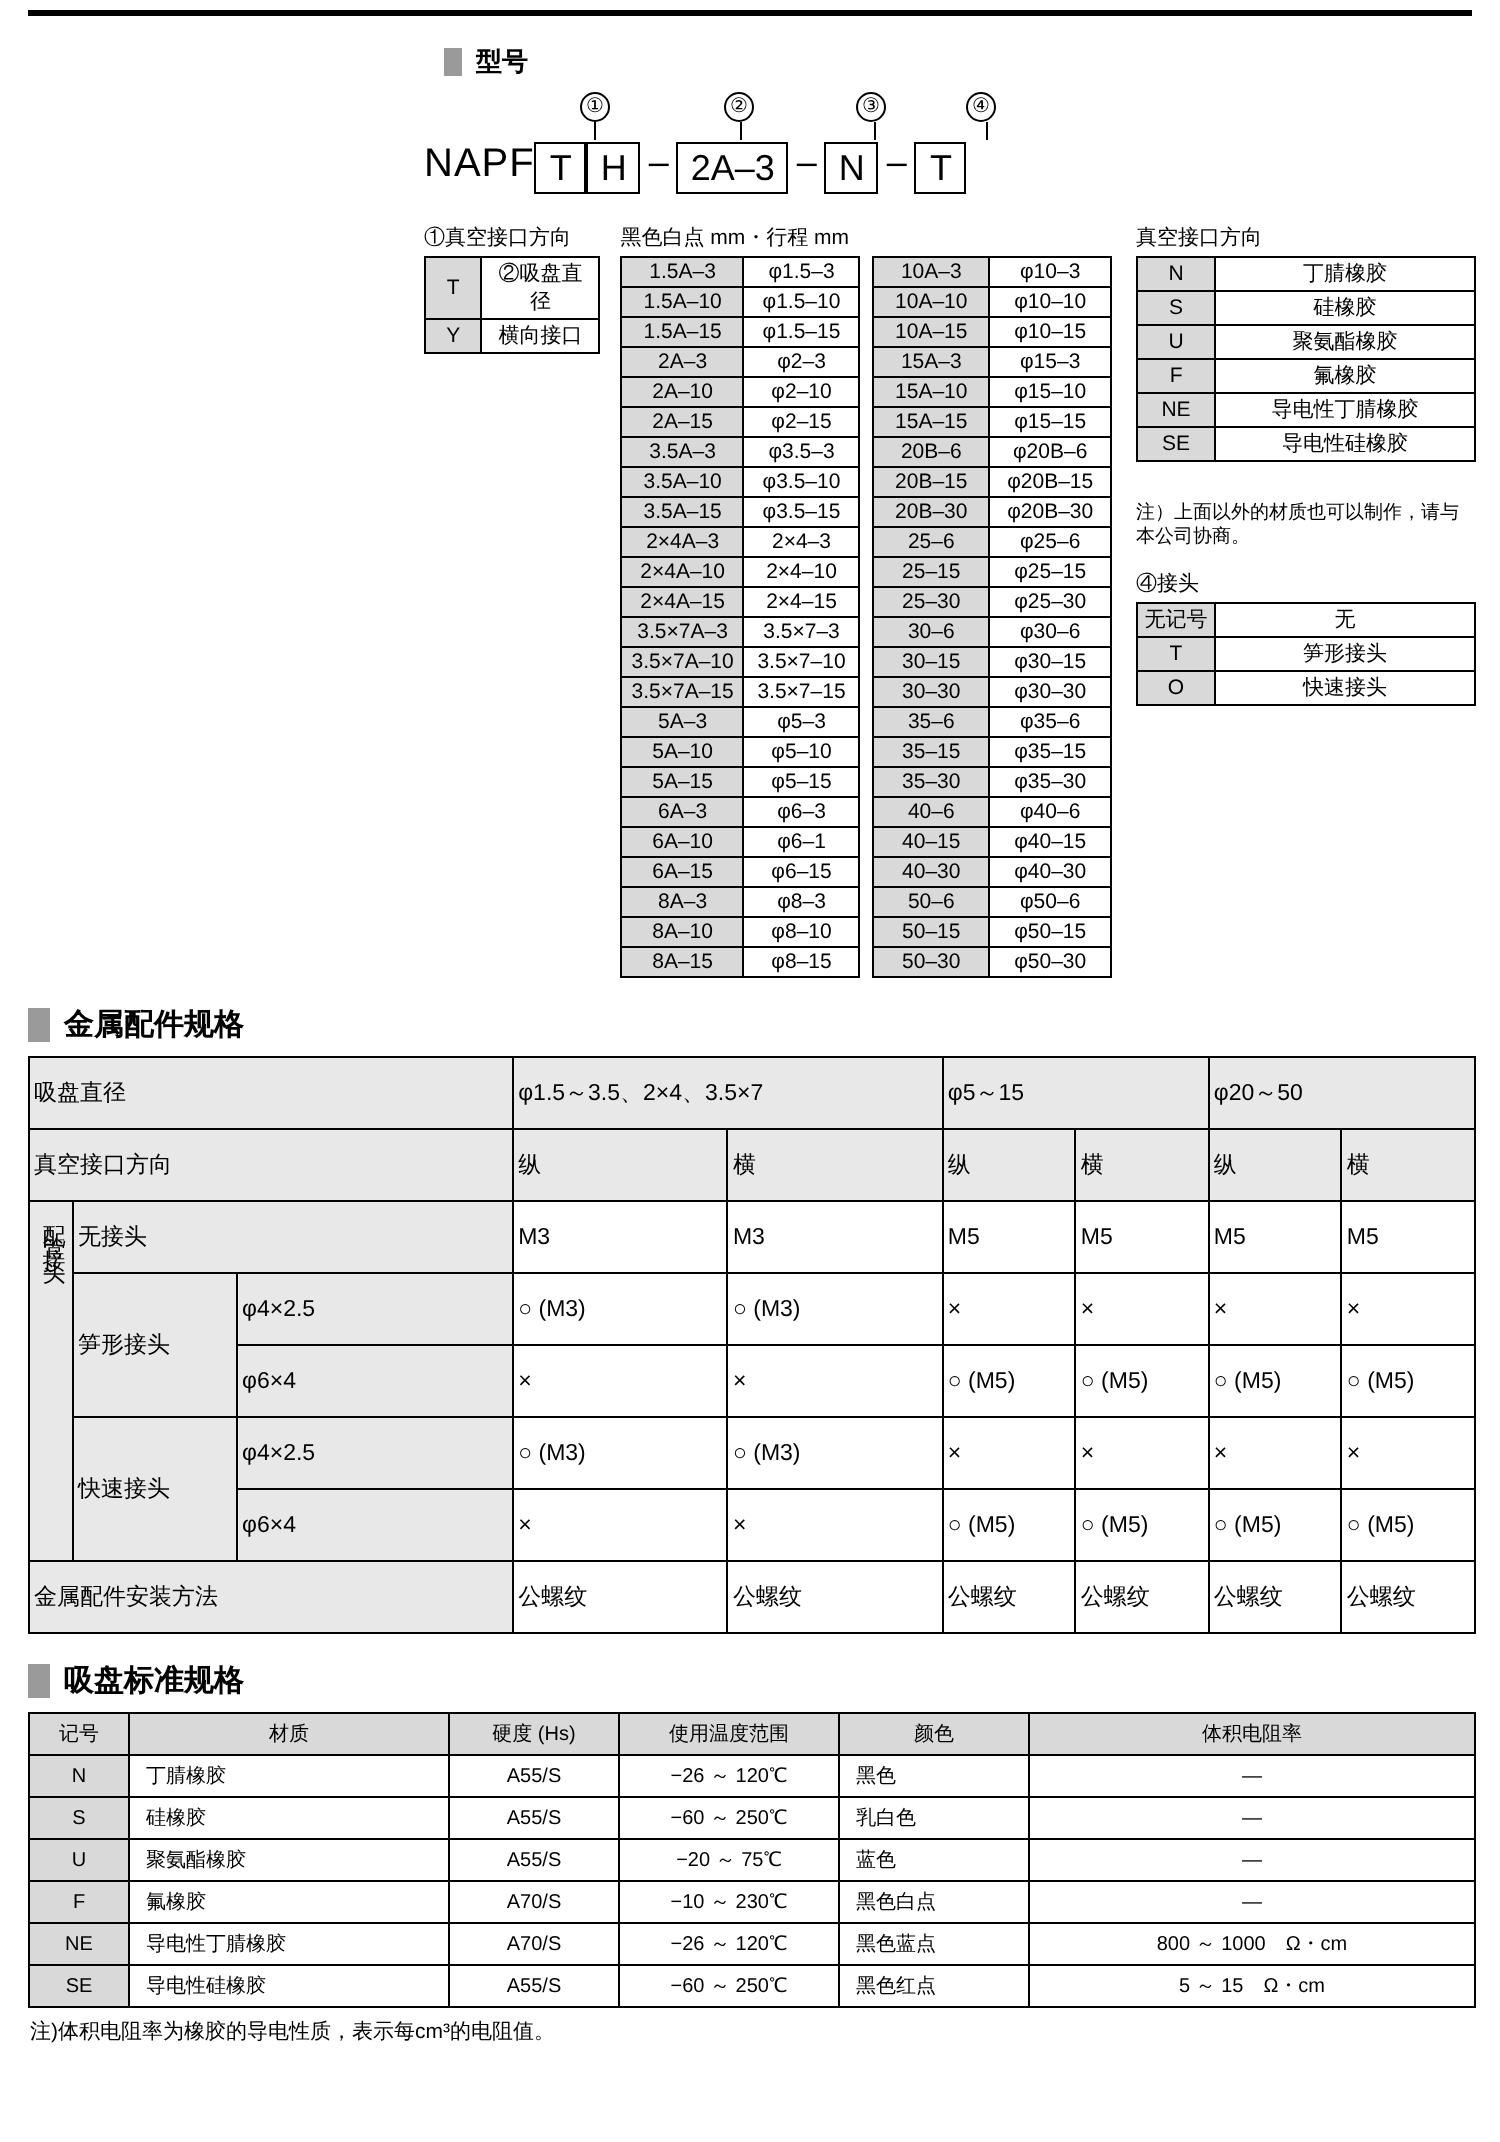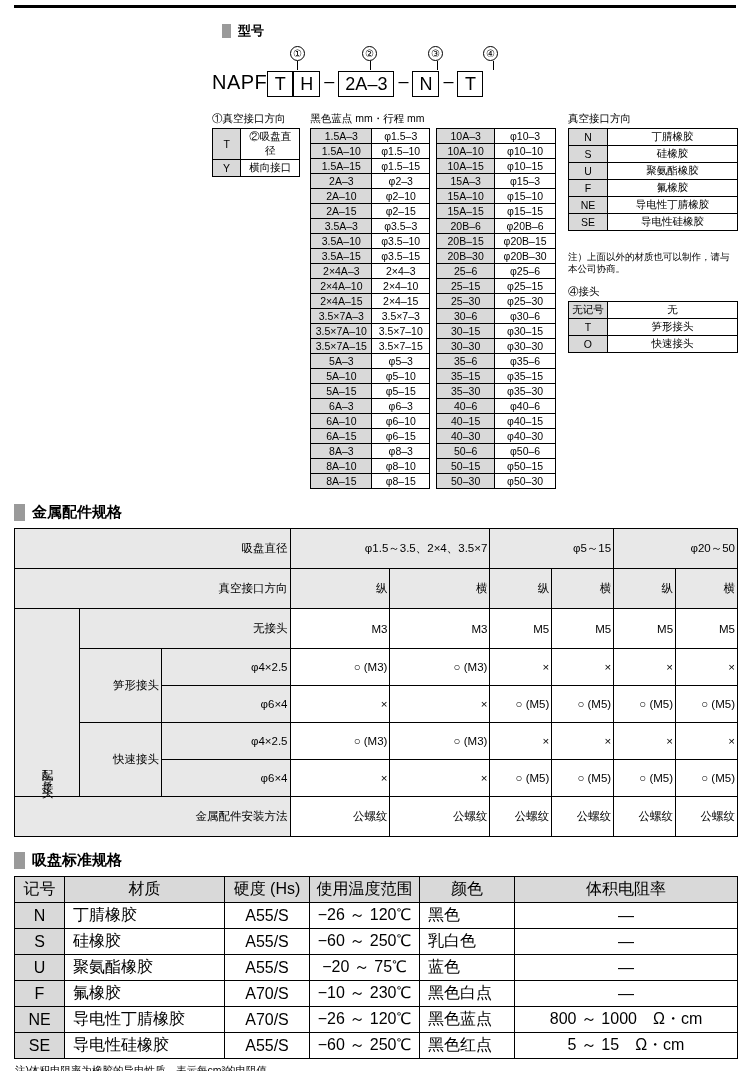--- a/index.html
+++ b/index.html
@@ -62,28 +62,28 @@
   .col2 td { width:76px; }
 
   .col3 { margin-left:12px; width:176px; }
   .col3 td.k { width:40px; }
   .col3 td.v { width:136px; }
 
   .tiny-note { font-size:9.5px; line-height:1.25; margin-top:20px; width:170px; }
 
   
   table.spec { border-collapse:collapse; width:724px; margin-left:2px; }
-  table.spec td { border:1px solid #000; font-size:11.5px; text-align:right;
-                  padding:12px 2px; height:36px; }
+  table.spec td { border:1px solid #000; font-size:11.5px; text-align:left;
+                  padding:2px 2px; height:36px; }
   table.spec td.lbl { background:#e8e8e8; }
   table.spec td.vcol { background:#e8e8e8; width:22px; font-size:11.5px; }
 
   
   table.pad { border-collapse:collapse; width:724px; margin-left:2px; }
-  table.pad td { border:1px solid #000; font-size:16px; padding:2px 4px;
+  table.pad td { border:1px solid #000; font-size:10px; padding:2px 4px;
                  height:21px; text-align:center; }
   table.pad td.hd { background:#d9d9d9; font-weight:normal; }
   table.pad td.left { text-align:left; padding-left:8px; }
 
   .foot-note { font-size:10.5px; margin:5px 0 0 3px; }
 </style>
 </head>
 <body>
 
 <div class="page">
@@ -138,21 +138,21 @@
           </tr>
           <tr>
             <td class="k hdr">Y</td>
             <td class="v">横向接口</td>
           </tr>
         </tbody>
       </table>
     </div>
 
     <div class="col2">
-      <div class="note-lbl">黑色蓝点 mm・行程 mm</div>
+      <div class="note-lbl">黑色白点 mm・行程 mm</div>
       <div style="display:flex;">
         <table class="g">
           <tbody>
             <tr>
                 <td class="hdr">1.5A–3</td>
                 <td>φ1.5–3</td>
               </tr>
             <tr>
                 <td class="hdr">1.5A–10</td>
                 <td>φ1.5–10</td>
@@ -220,21 +220,21 @@
             <tr>
                 <td class="hdr">5A–15</td>
                 <td>φ5–15</td>
               </tr>
             <tr>
                 <td class="hdr">6A–3</td>
                 <td>φ6–3</td>
               </tr>
             <tr>
                 <td class="hdr">6A–10</td>
-                <td>φ6–10</td>
+                <td>φ6–1</td>
               </tr>
             <tr>
                 <td class="hdr">6A–15</td>
                 <td>φ6–15</td>
               </tr>
             <tr>
                 <td class="hdr">8A–3</td>
                 <td>φ8–3</td>
               </tr>
             <tr>

